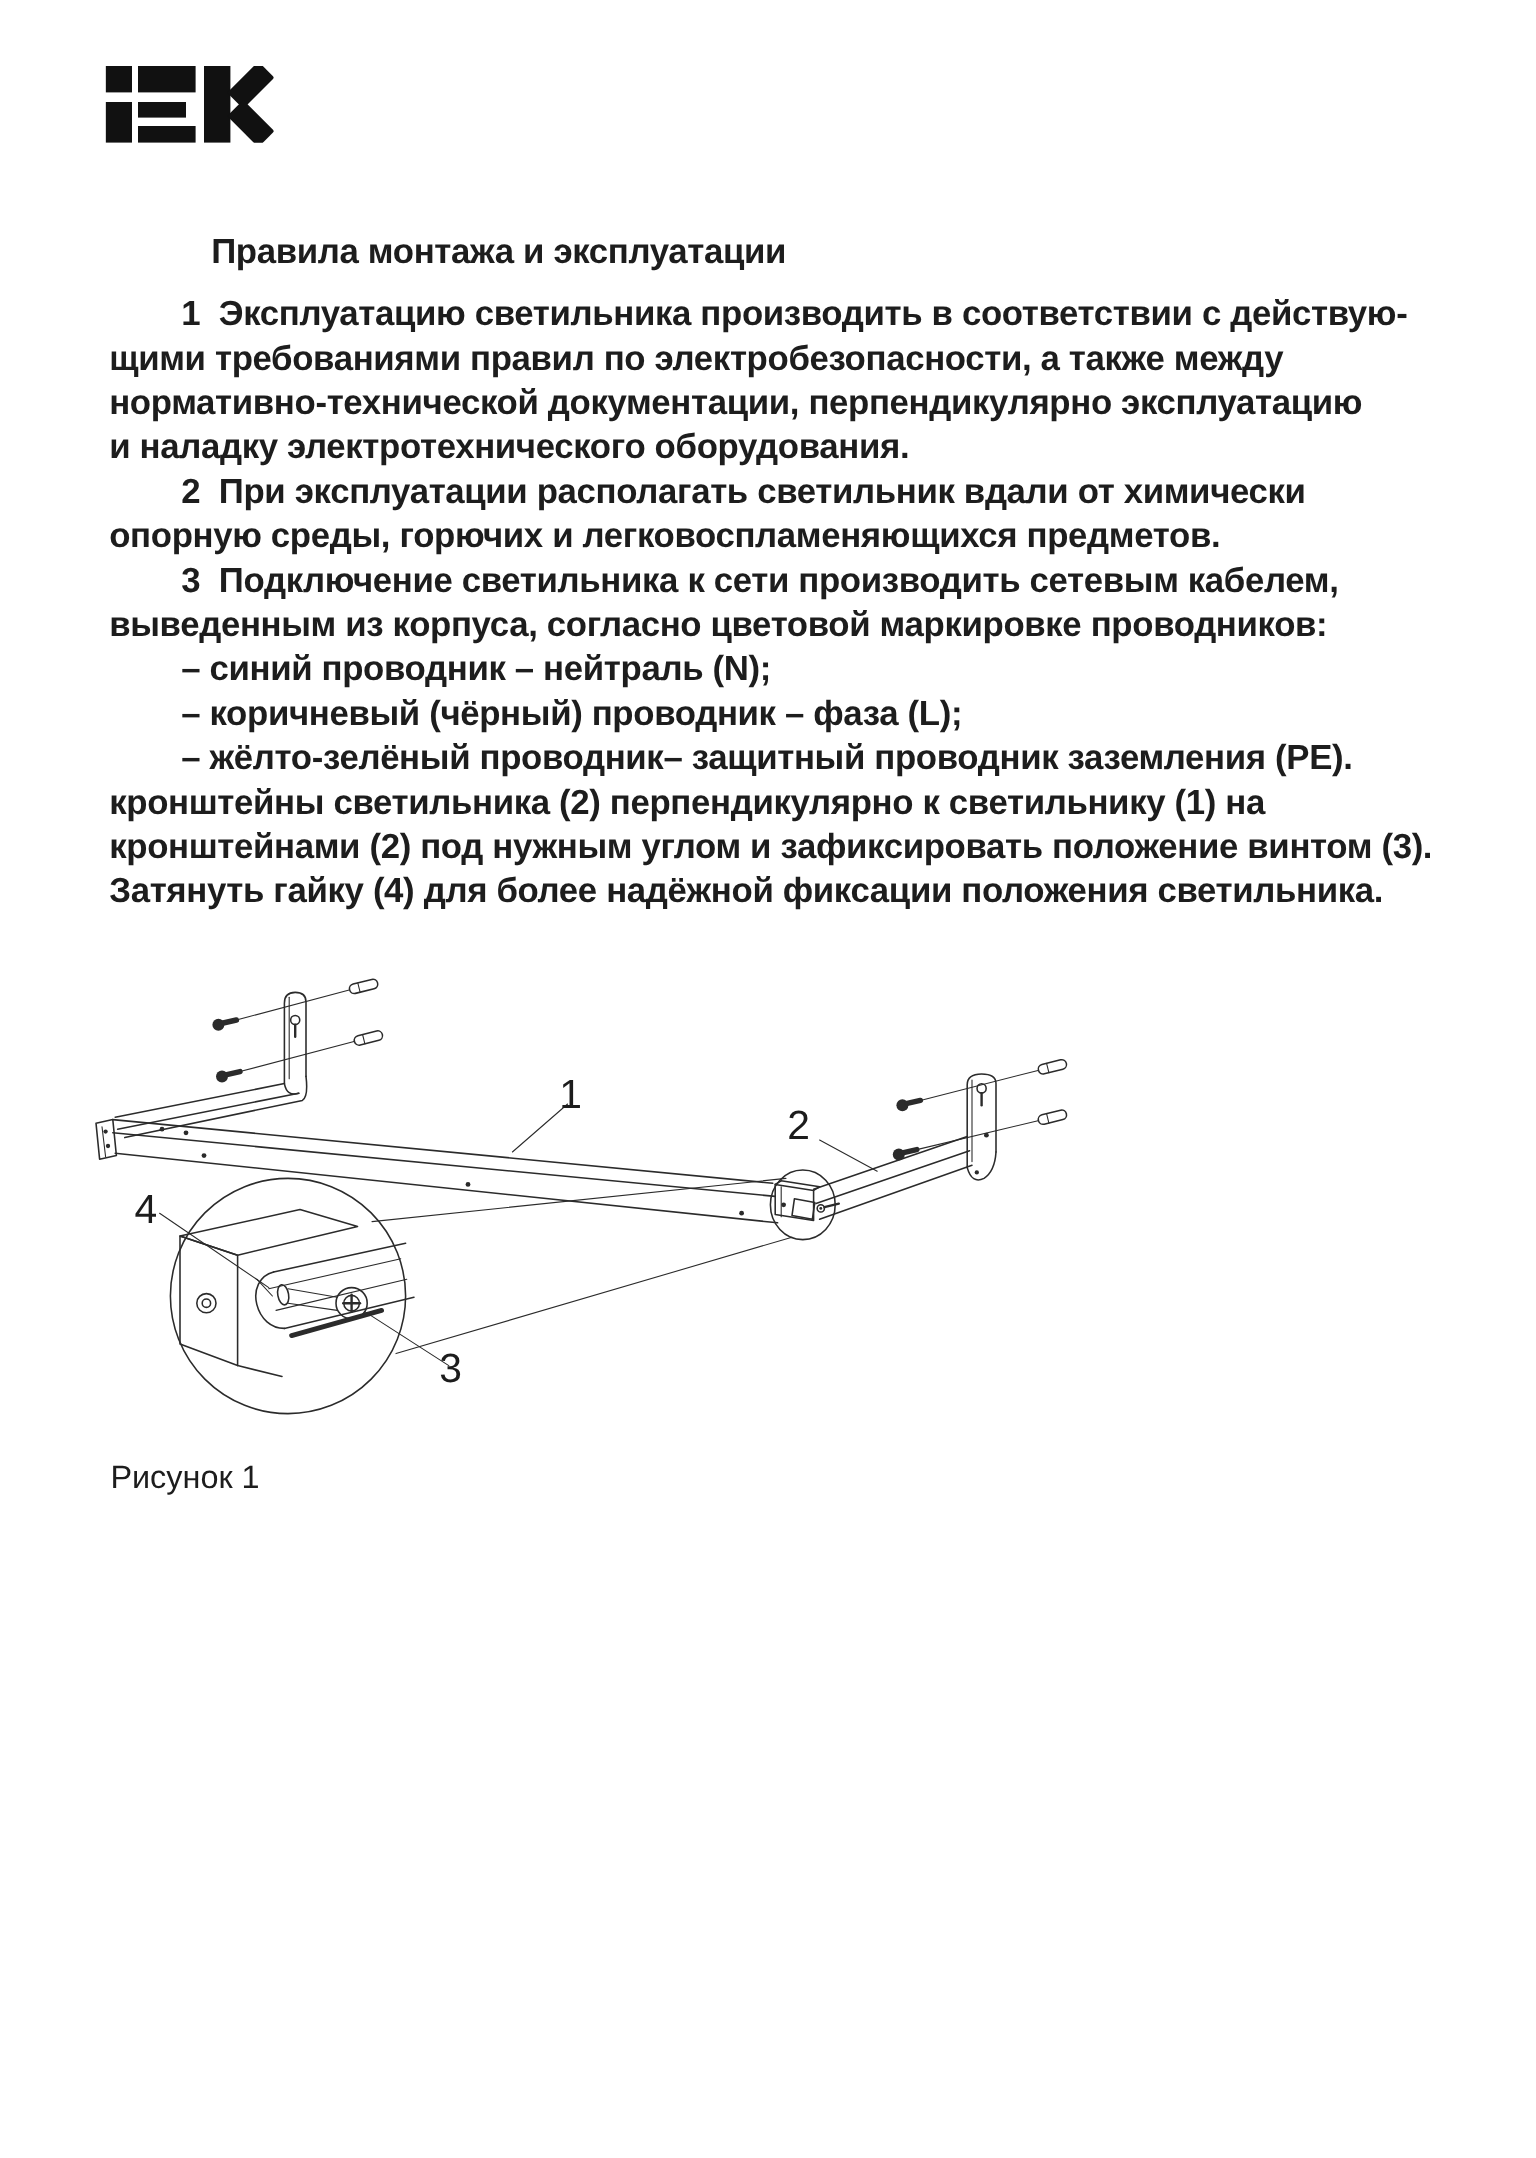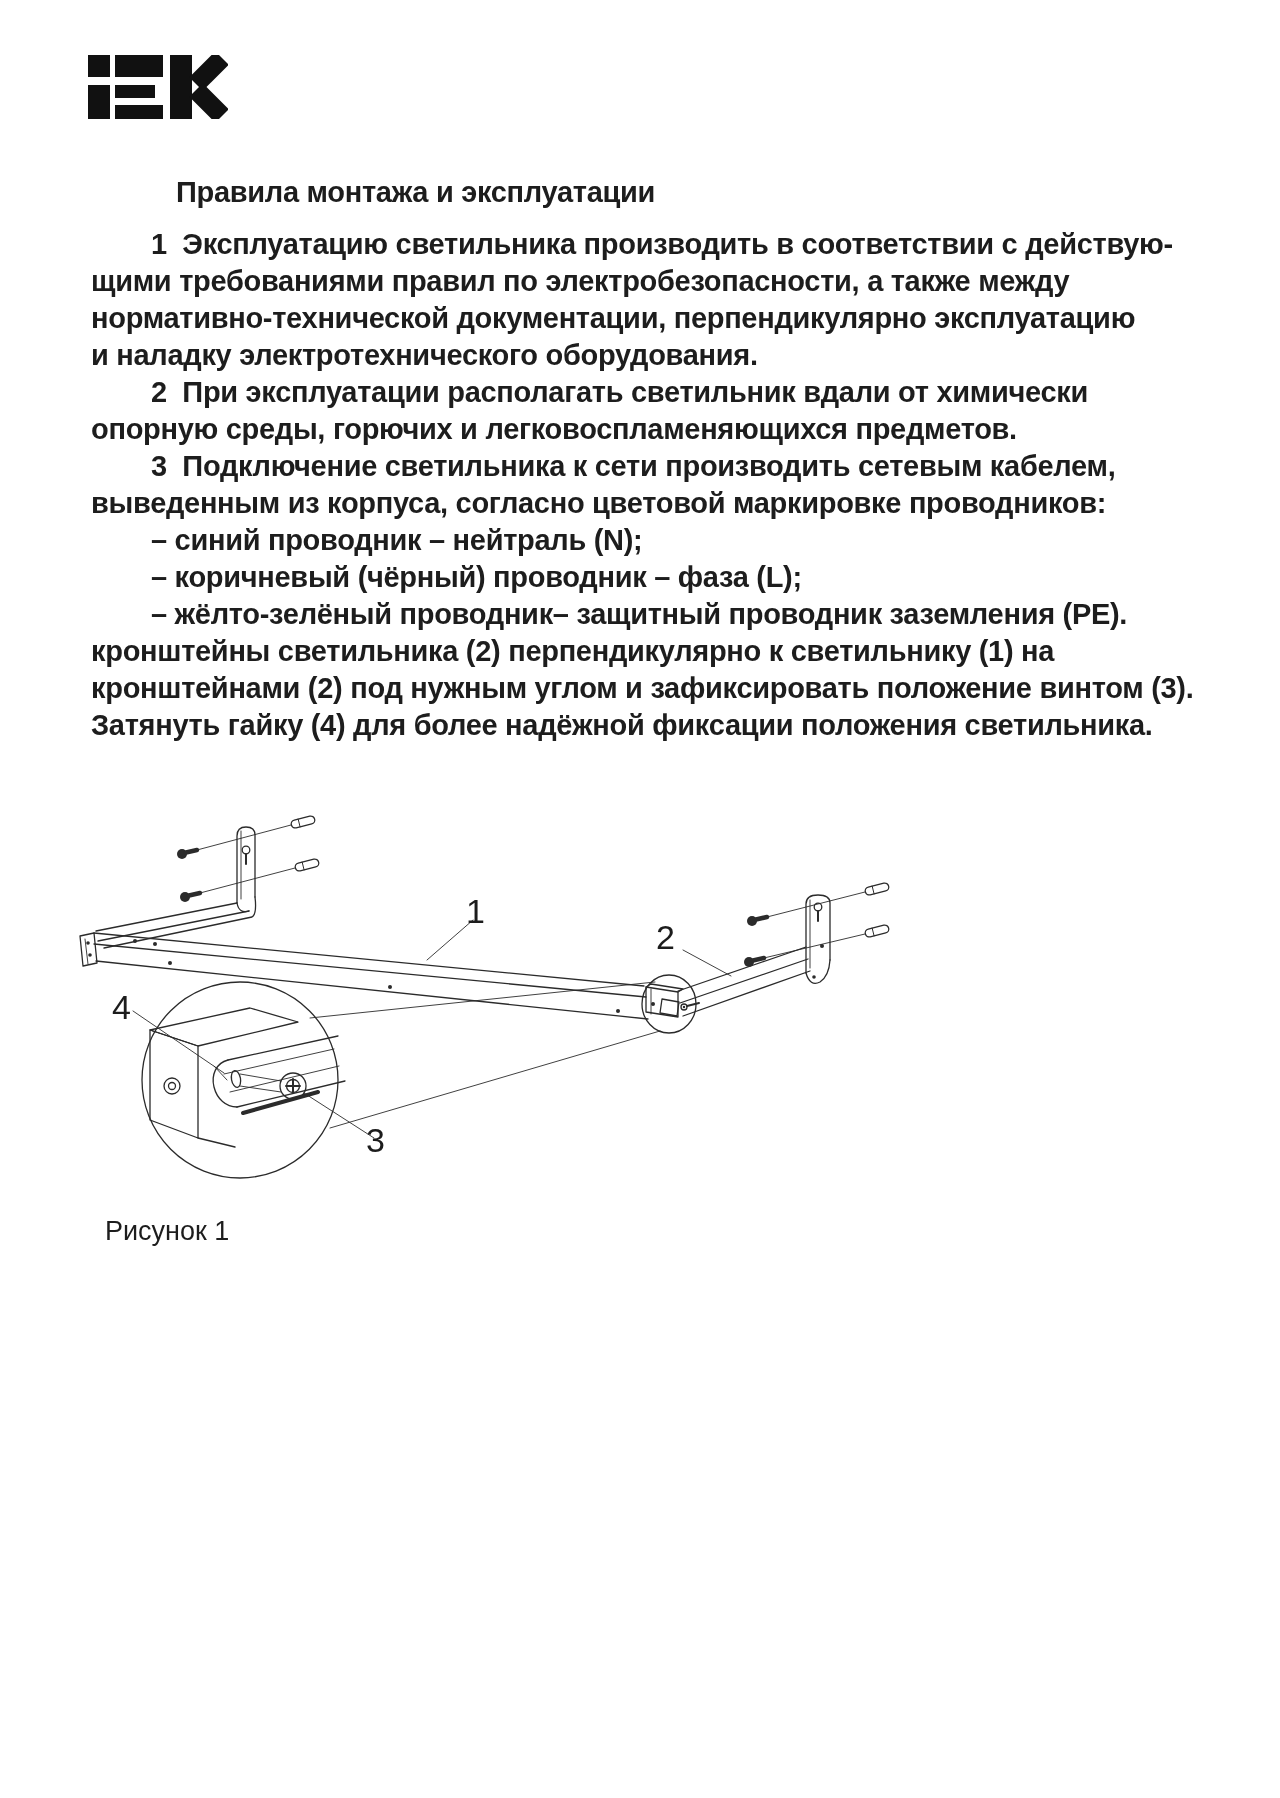--- a/index.html
+++ b/index.html
@@ -2,39 +2,39 @@
 <html><head>
 <meta charset="utf-8">
 <style>
   html,body{margin:0;padding:0;}
   body{
     width:1280px;height:1798px;position:relative;background:#ffffff;
     font-family:"Liberation Sans", sans-serif;color:#1c1c1c;overflow:hidden;
   }
   .logo{position:absolute;left:88px;top:55px;width:140px;height:64px;}
   .textblock{
-    position:absolute;left:91px;top:174px;width:1105px;
+    position:absolute;left:91px;top:192px;width:1105px;
     font-size:29px;line-height:37px;letter-spacing:-0.3px;color:#1d1d1d;
   }
   .heading{font-weight:bold;text-indent:85px;margin:0 0 15px 0;white-space:nowrap;}
   .ln{white-space:nowrap;font-weight:bold;}
   .ind{text-indent:60px;}
   .figure-svg{position:absolute;left:60px;top:800px;width:860px;height:400px;}
   .figure-svg path,.figure-svg rect,.figure-svg circle,.figure-svg ellipse,.figure-svg line{
     fill:none;stroke:#2b2b2b;stroke-width:1.3;stroke-linecap:round;stroke-linejoin:round;
   }
   .figure-svg .fill{fill:#2b2b2b;stroke:none;}
   .figure-svg .thin{stroke-width:0.9;}
   .figure-svg .thick{stroke-width:4;}
   .figure-svg .shank{stroke-width:4.5;}
   .figure-svg .slot{stroke-width:2;}
   .figure-svg text{
     fill:#1c1c1c;stroke:none;font-family:"Liberation Sans",sans-serif;font-size:34px;
   }
-  .caption{position:absolute;left:105px;top:1216px;font-size:27px;color:#1d1d1d;}
+  .caption{position:absolute;left:92px;top:1216px;font-size:27px;color:#1d1d1d;}
 </style>
 </head>
 <body>
 
 <svg class="logo" viewBox="0 0 140 64" aria-label="IEK">
   <g fill="#111111">
     <rect x="0" y="0" width="22" height="22"></rect>
     <rect x="0" y="30" width="22" height="34"></rect>
     <rect x="27" y="0" width="48" height="22"></rect>
     <rect x="27" y="30" width="40" height="13"></rect>

